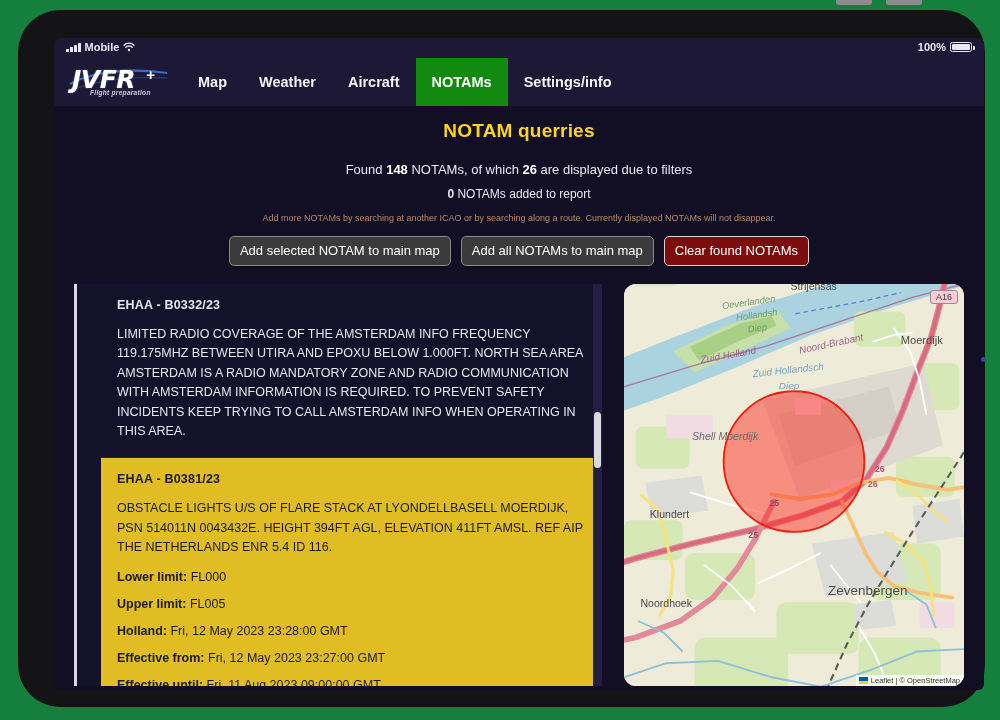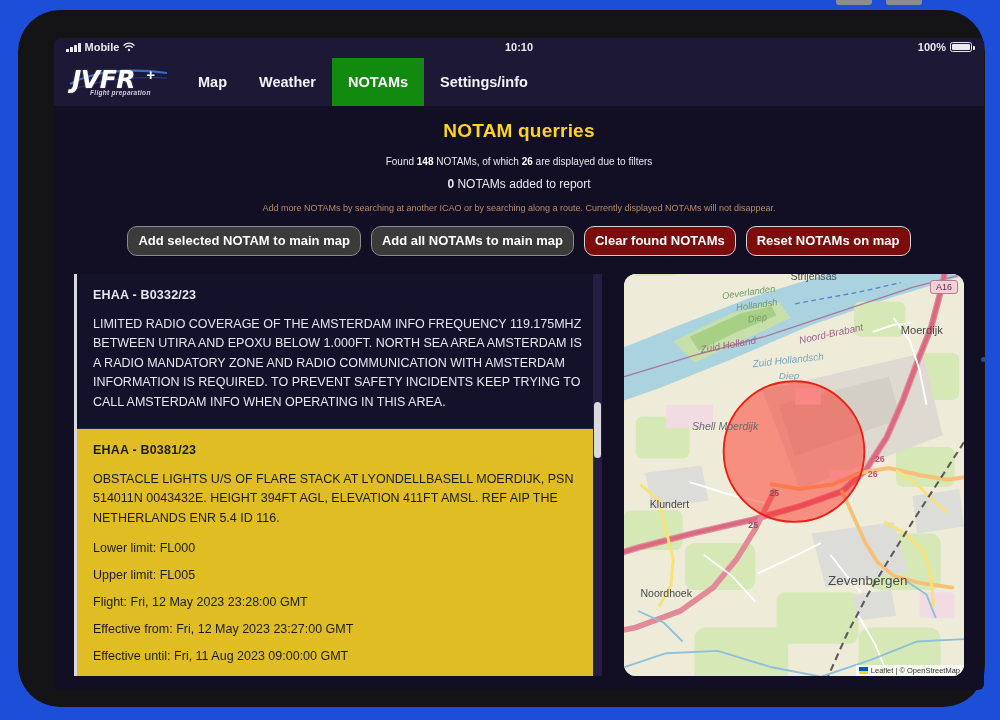--- a/index.html
+++ b/index.html
@@ -4,21 +4,21 @@
 <style>
   * { box-sizing: border-box; margin: 0; padding: 0; }
   html, body {
     width: 1000px; height: 720px;
     background: #000000;
     font-family: "Liberation Sans", sans-serif;
     overflow: hidden;
   }
 
   
-  #root { position: relative; width: 1000px; height: 720px; background: #1d4ed8; padding-left: 29px; }
+  #root { position: relative; width: 1000px; height: 720px; background: #15803d; padding-left: 29px; }
 
   .tab-nub {
     position: absolute; top: 0; height: 5px; width: 36px;
     background: #8d8d91; border-radius: 0 0 3px 3px;
   }
   .tab-nub.n1 { left: 836px; }
   .tab-nub.n2 { left: 886px; }
 
   #chassis {
     position: absolute; left: 18px; top: 10px;
@@ -93,40 +93,40 @@
   .nav-item.active { background: #12890f; color: #ffffff; }
 
   
   #page { padding: 14px 0 0 0; }
 
   #page-title {
     text-align: center; color: #ffd31f; font-size: 19px; font-weight: bold;
     letter-spacing: 0.2px;
   }
   .summary {
-    text-align: center; color: #e8e8f0; font-size: 10px; margin-top: 14px;
+    text-align: center; color: #e8e8f0; font-size: 13px; margin-top: 20px;
   }
   .summary b { color: #ffffff; }
   .summary2 {
     text-align: center; color: #e8e8f0; font-size: 12px; margin-top: 10px;
   }
   .hint {
     text-align: center; color: #b78a6a; font-size: 9px; margin-top: 12px;
   }
 
   
   #buttons {
     display: flex; justify-content: center; gap: 10px;
     margin-top: 13px;
   }
   .btn {
     font-family: "Liberation Sans", sans-serif;
-    font-size: 13px; font-weight: bold; color: #ffffff;
+    font-size: 13px; font-weight: normal; color: #ffffff;
     padding: 6px 10px 7px 10px;
-    border-radius: 10px; cursor: pointer;
+    border-radius: 5px; cursor: pointer;
     border: 1px solid rgba(255,255,255,0.45);
     box-shadow: 0 1px 0 rgba(0,0,0,0.5);
     white-space: nowrap;
   }
   .btn.grey { background: #3b3b3b; border-color: #8b8b8b; }
   .btn.red  { background: #7d0d0d; border-color: #d4d4d4; }
 
   
   #content {
     display: flex; gap: 22px;
@@ -137,27 +137,28 @@
   
   #notam-list {
     flex: 0 0 528px; position: relative;
     border-left: 3px solid #d8d8e2;
     background: #14112a;
     overflow: hidden;
   }
   .notam {
     padding: 14px 16px 16px 16px;
     border-bottom: 1px solid #2a2550;
+    margin-left: 24px;
   }
   .notam.dark { background: #14112a; color: #e6e6ef; }
   .notam.hl   { background: #e0bd22; color: #1b1b1b; }
   .notam-id { font-size: 12.5px; font-weight: bold; letter-spacing: 0.2px; }
   .notam-body { font-size: 12.5px; line-height: 1.55; margin-top: 13px; }
   .notam-field { font-size: 12.5px; margin-top: 13px; }
-  .notam-field b { font-weight: normal; }
+  .notam-field b { font-weight: bold; }
 
   
   #scroll-track {
     position: absolute; right: 0; top: 0; width: 9px; height: 100%;
     background: #241e44;
   }
   #scroll-thumb {
     position: absolute; right: 1px; top: 128px; width: 7px; height: 56px;
     background: #d9d9e0; border-radius: 4px; cursor: pointer;
   }
@@ -215,21 +216,20 @@
             </span>
           <span>Mobile</span>
           <span class="wifi">
             <svg width="12" height="10" viewBox="0 0 12 10">
               <path d="M1 3.2 A7 7 0 0 1 11 3.2" stroke="#e9e9f2" stroke-width="1.4" fill="none" stroke-linecap="round"></path>
               <path d="M2.8 5.3 A4.5 4.5 0 0 1 9.2 5.3" stroke="#e9e9f2" stroke-width="1.4" fill="none" stroke-linecap="round"></path>
               <circle cx="6" cy="8" r="1.2" fill="#e9e9f2"></circle>
             </svg>
           </span>
         </div>
-        <div class="sb-center">10:10</div>
         <div class="sb-right">
           <span>100%</span>
           <span class="battery">
               <i></i>
             </span>
         </div>
       </div>
 
       <div id="navbar">
         <div id="logo">
@@ -241,20 +241,23 @@
           <span class="lg-plus">+</span>
           <span class="lg-sub">Flight preparation</span>
         </div>
         <div class="nav-items" id="nav-items">
             <div class="nav-item">
               <span>Map</span>
             </div>
             <div class="nav-item">
               <span>Weather</span>
             </div>
+            <div class="nav-item">
+              <span>Aircraft</span>
+            </div>
             <div class="nav-item active">
               <span>NOTAMs</span>
             </div>
             <div class="nav-item">
               <span>Settings/info</span>
             </div>
           </div>
       </div>
 
       <div id="page">
@@ -268,37 +271,36 @@
         <div class="summary2">
           <b>0</b><span> NOTAMs added to report</span>
         </div>
 
         <div class="hint">Add more NOTAMs by searching at another ICAO or by searching along a route. Currently displayed NOTAMs will not disappear.</div>
 
         <div id="buttons">
             <div class="btn grey"><span>Add selected NOTAM to main map</span></div>
             <div class="btn grey"><span>Add all NOTAMs to main map</span></div>
             <div class="btn red"><span>Clear found NOTAMs</span></div>
-            <div class="btn red"><span>Reset NOTAMs on map</span></div>
           </div>
 
         <div id="content">
 
           <div id="notam-list">
             <div id="notam-items">
                 <div class="notam dark">
                   <div class="notam-id">EHAA - B0332/23</div>
                   <div class="notam-body">LIMITED RADIO COVERAGE OF THE AMSTERDAM INFO FREQUENCY 119.175MHZ BETWEEN UTIRA AND EPOXU BELOW 1.000FT. NORTH SEA AREA AMSTERDAM IS A RADIO MANDATORY ZONE AND RADIO COMMUNICATION WITH AMSTERDAM INFORMATION IS REQUIRED. TO PREVENT SAFETY INCIDENTS KEEP TRYING TO CALL AMSTERDAM INFO WHEN OPERATING IN THIS AREA.</div>
                 </div>
                 <div class="notam hl">
                   <div class="notam-id">EHAA - B0381/23</div>
                   <div class="notam-body">OBSTACLE LIGHTS U/S OF FLARE STACK AT LYONDELLBASELL MOERDIJK, PSN 514011N 0043432E. HEIGHT 394FT AGL, ELEVATION 411FT AMSL. REF AIP THE NETHERLANDS ENR 5.4 ID 116.</div>
                   <div class="notam-field"><b>Lower limit:</b> <span>FL000</span></div>
                   <div class="notam-field"><b>Upper limit:</b> <span>FL005</span></div>
-                  <div class="notam-field"><b>Flight:</b> <span>Fri, 12 May 2023 23:28:00 GMT</span></div>
+                  <div class="notam-field"><b>Holland:</b> <span>Fri, 12 May 2023 23:28:00 GMT</span></div>
                   <div class="notam-field"><b>Effective from:</b> <span>Fri, 12 May 2023 23:27:00 GMT</span></div>
                   <div class="notam-field"><b>Effective until:</b> <span>Fri, 11 Aug 2023 09:00:00 GMT</span></div>
                 </div>
               </div>
             <div id="scroll-track">
               <div id="scroll-thumb"></div>
             </div>
           </div>
 
           <div id="map-wrap">

